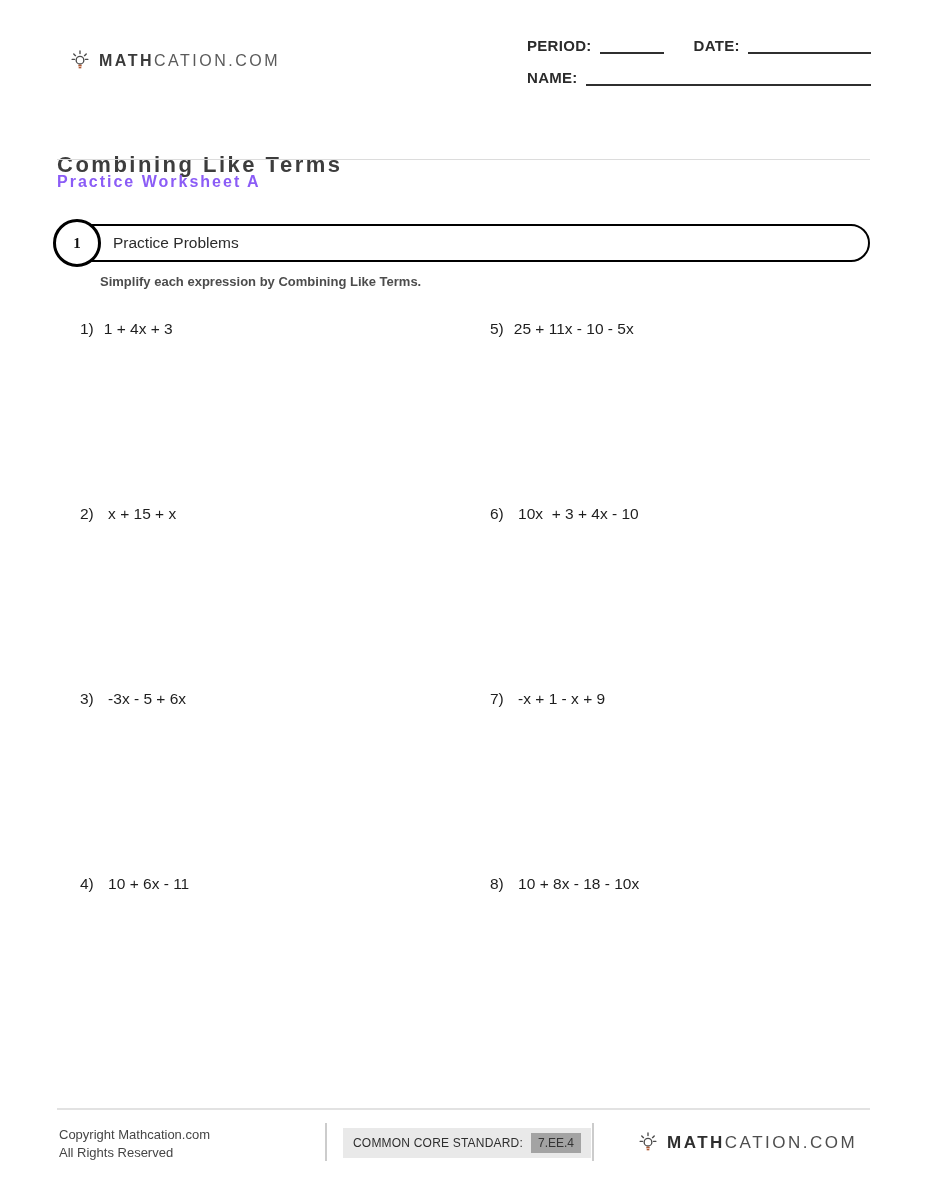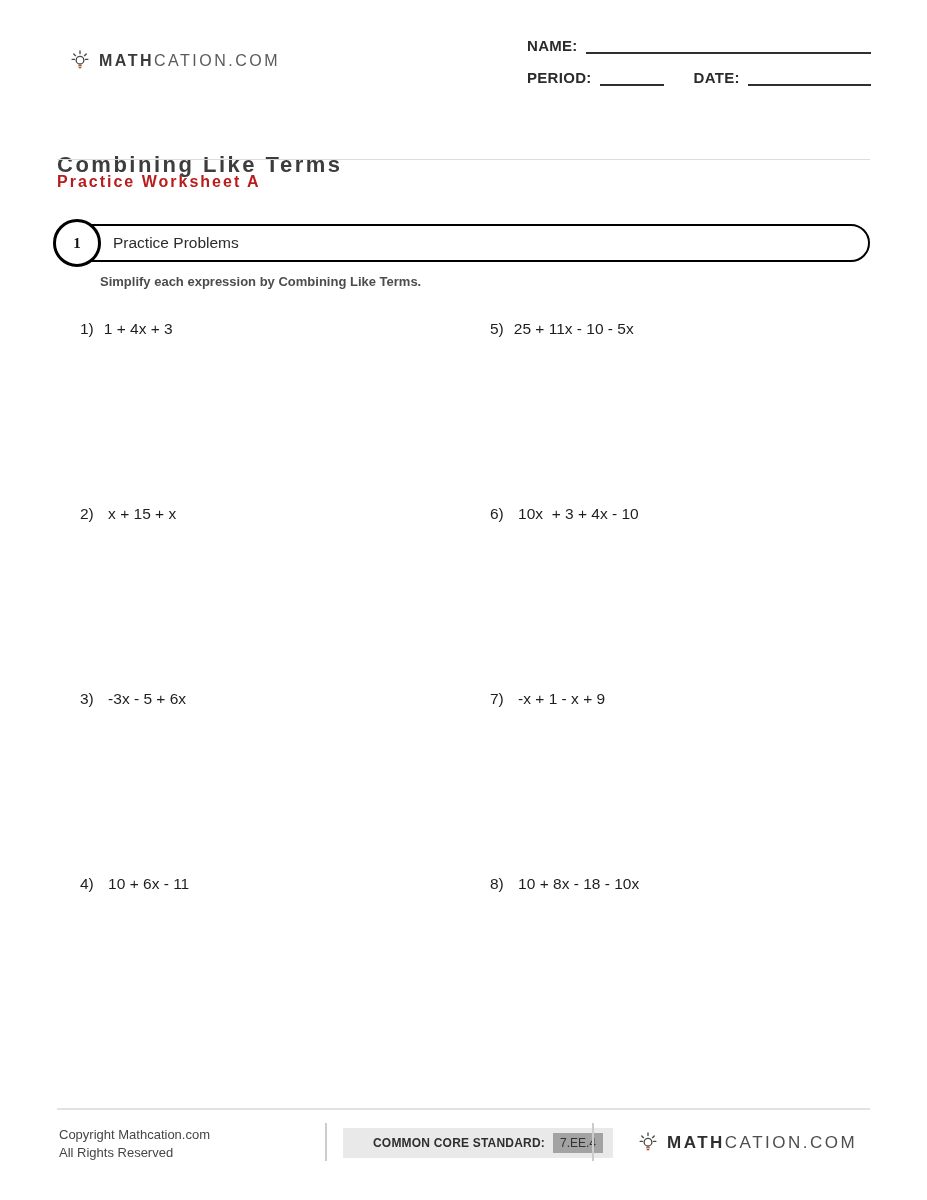--- a/index.html
+++ b/index.html
@@ -66,21 +66,21 @@
     border-top: 1px solid #dcdcdc;
   }
   .rule-top { top: 159px; }
   .worksheet-subtitle {
     position: absolute;
     left: 57px;
     top: 173px;
     font-size: 16px;
     font-weight: 700;
     letter-spacing: 2px;
-    color: #b91c1c;
+    color: #8b5cf6;
   }
 
   
   .section-banner {
     position: absolute;
     left: 57px;
     right: 57px;
     top: 224px;
     height: 38px;
     border: 2px solid #000000;
@@ -167,21 +167,21 @@
     top: 1128px;
     height: 30px;
     background: #e9e9e9;
     display: flex;
     align-items: center;
     gap: 8px;
     padding: 0 10px;
     font-size: 12px;
     color: #2e2e2e;
   }
-  .standard-label { font-weight: 700; letter-spacing: 0.2px; margin-left: 20px; }
+  .standard-label { font-weight: 400; letter-spacing: 0.2px; }
   .standard-value {
     background: #a3a3a3;
     padding: 3px 7px;
     color: #333333;
   }
   .logo-footer { left: 638px; top: 1132px; }
   .logo-footer .logo-text { font-size: 17px; color: #4e4e4e; }
   .logo-footer .logo-text b { color: #2e2e2e; }
 
   .bulb-icon { flex: 0 0 auto; display: inline-flex; }
@@ -204,29 +204,29 @@
         <circle cx="12" cy="12" r="4.6" fill="none" stroke="#4a4a4a" stroke-width="1.6"></circle>
         <rect x="10" y="17.5" width="4" height="2" fill="#b05a34"></rect>
         <rect x="10.4" y="20.2" width="3.2" height="1.6" fill="#b05a34"></rect>
       </svg>
     </span>
     <span class="logo-text"><b>MATH</b><span>CATION.COM</span></span>
   </div>
 
   <div class="header-fields">
     <div class="field-row">
-      <span class="field-label">NAME:</span>
-      <span class="blank-line line-name"></span>
-    </div>
-    <div class="field-row">
       <span class="field-label">PERIOD:</span>
       <span class="blank-line line-period"></span>
       <span class="field-gap"></span>
       <span class="field-label">DATE:</span>
       <span class="blank-line line-date"></span>
+    </div>
+    <div class="field-row">
+      <span class="field-label">NAME:</span>
+      <span class="blank-line line-name"></span>
     </div>
   </div>
 
   <div class="page-title">Combining Like Terms</div>
   <div class="rule rule-top"></div>
   <div class="worksheet-subtitle">Practice Worksheet A</div>
 
   <div class="section-banner">
     <div class="section-number-circle">1</div>
     <div class="section-label">Practice Problems</div>

